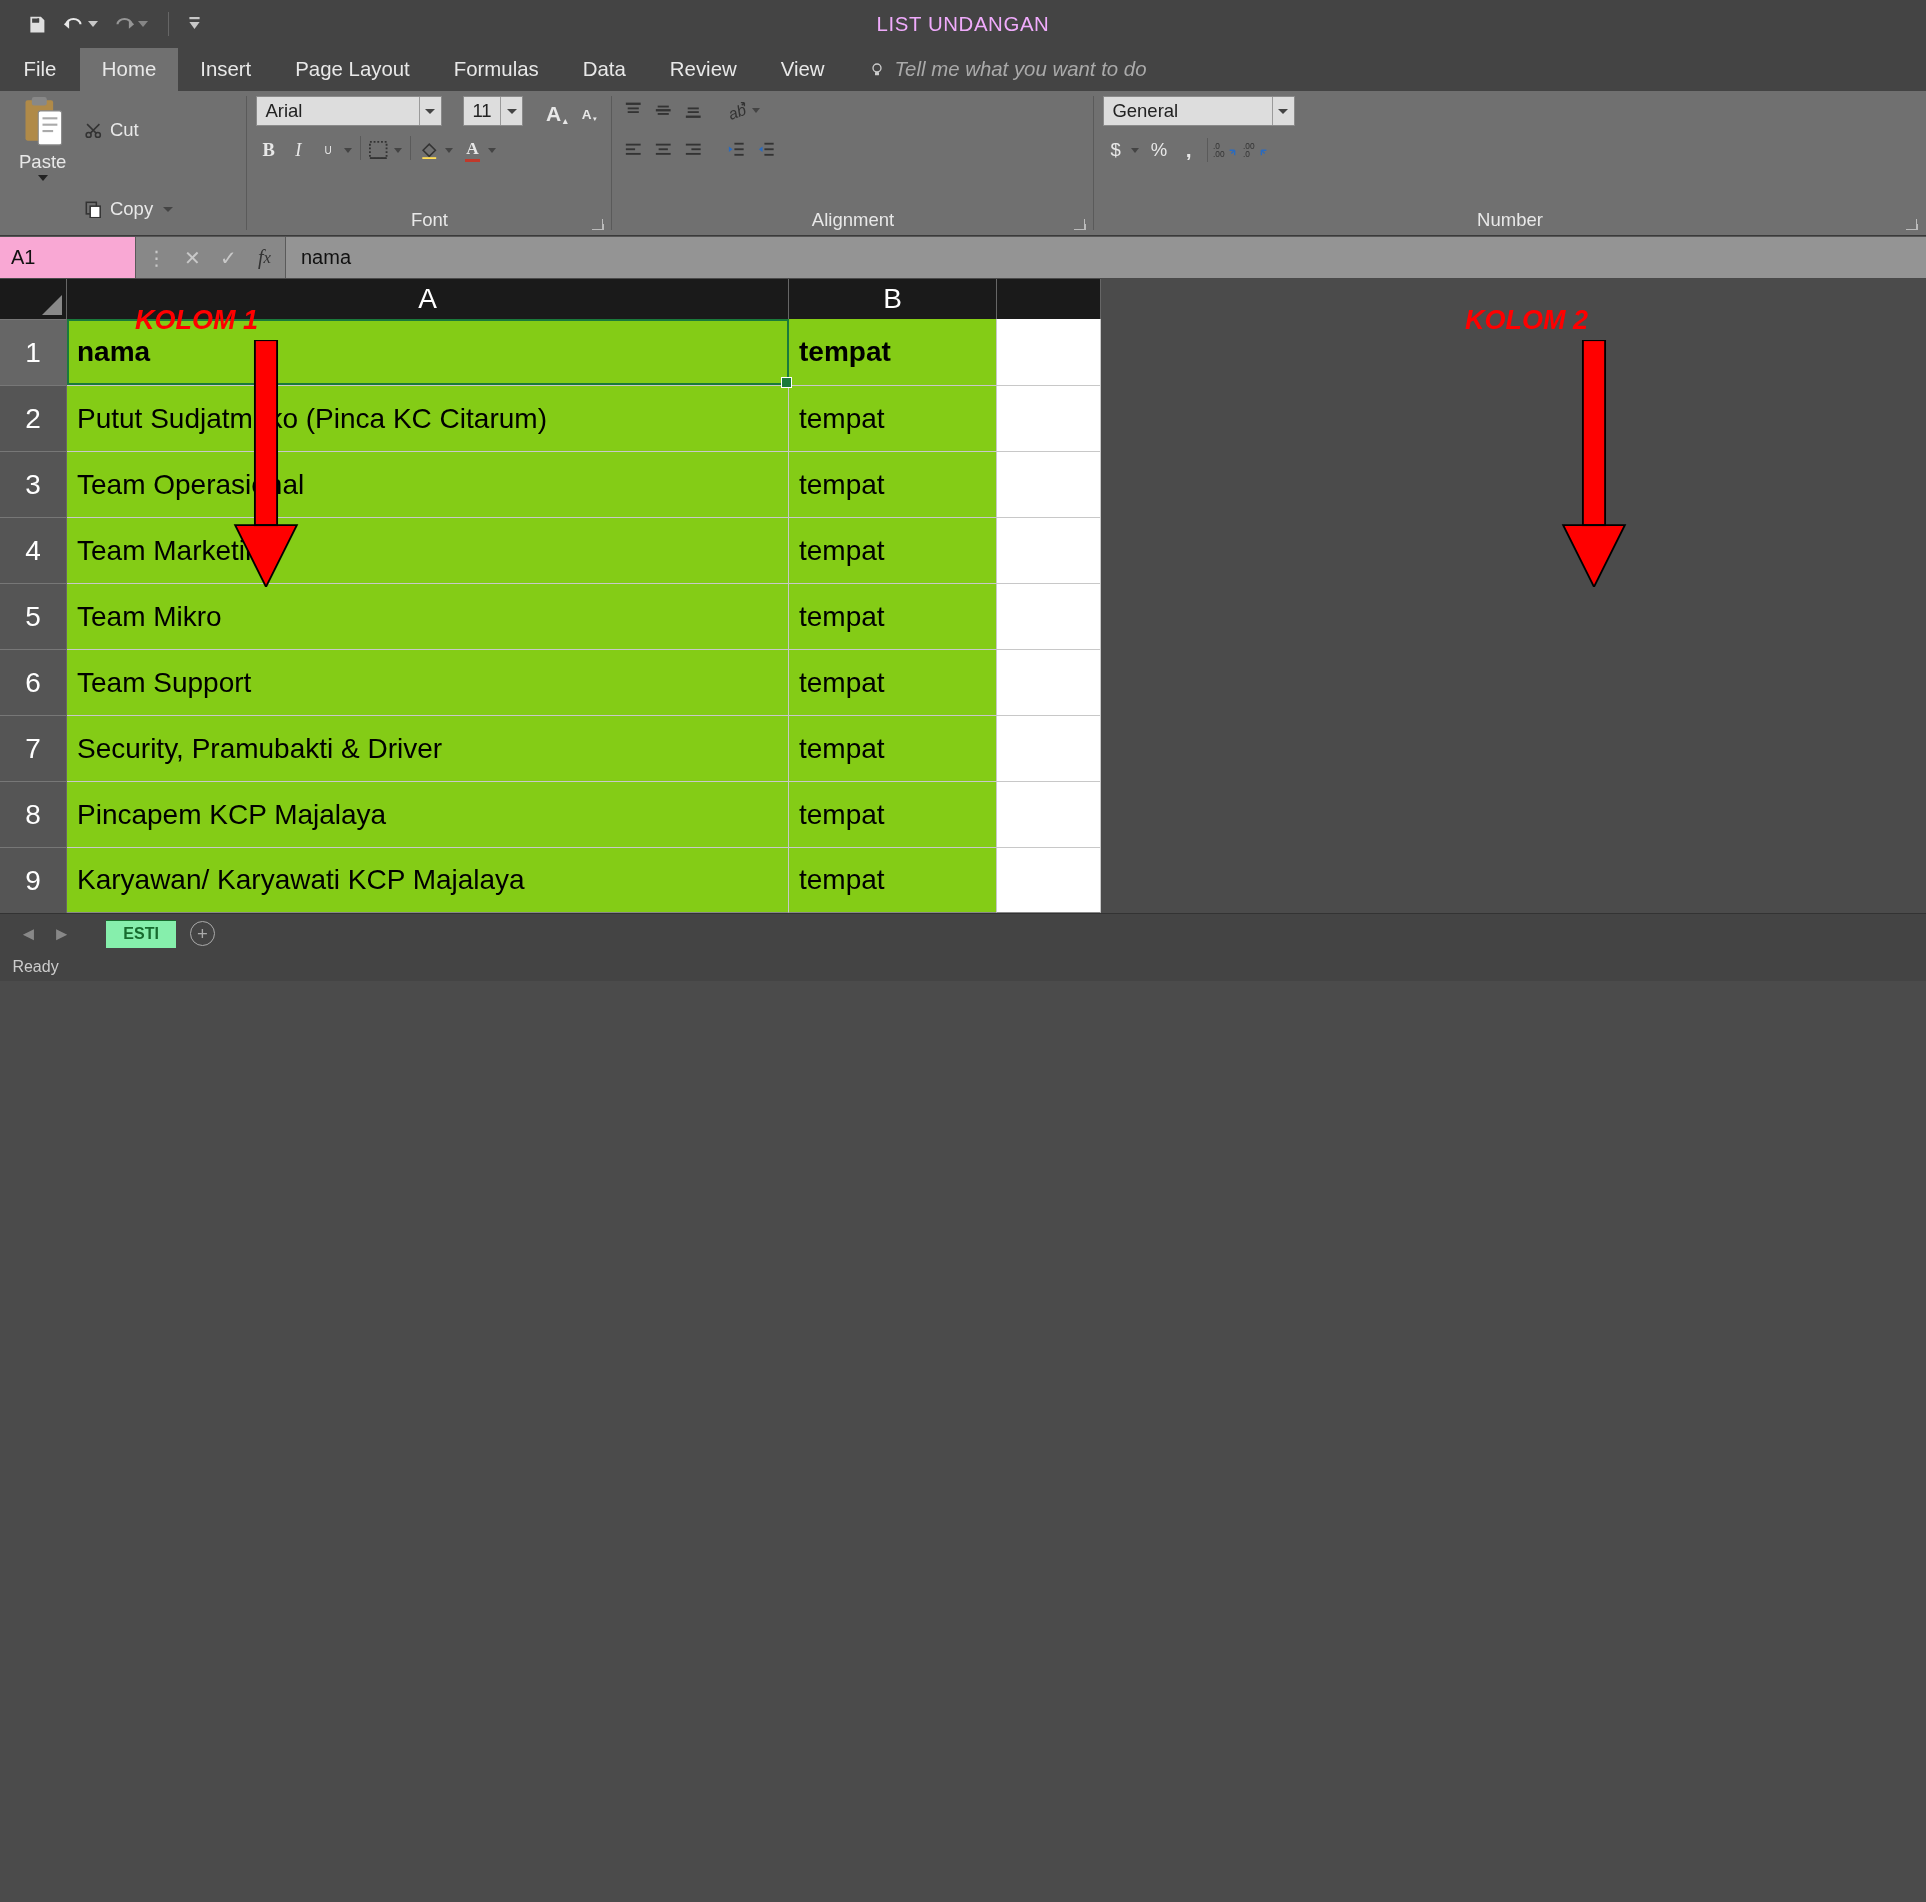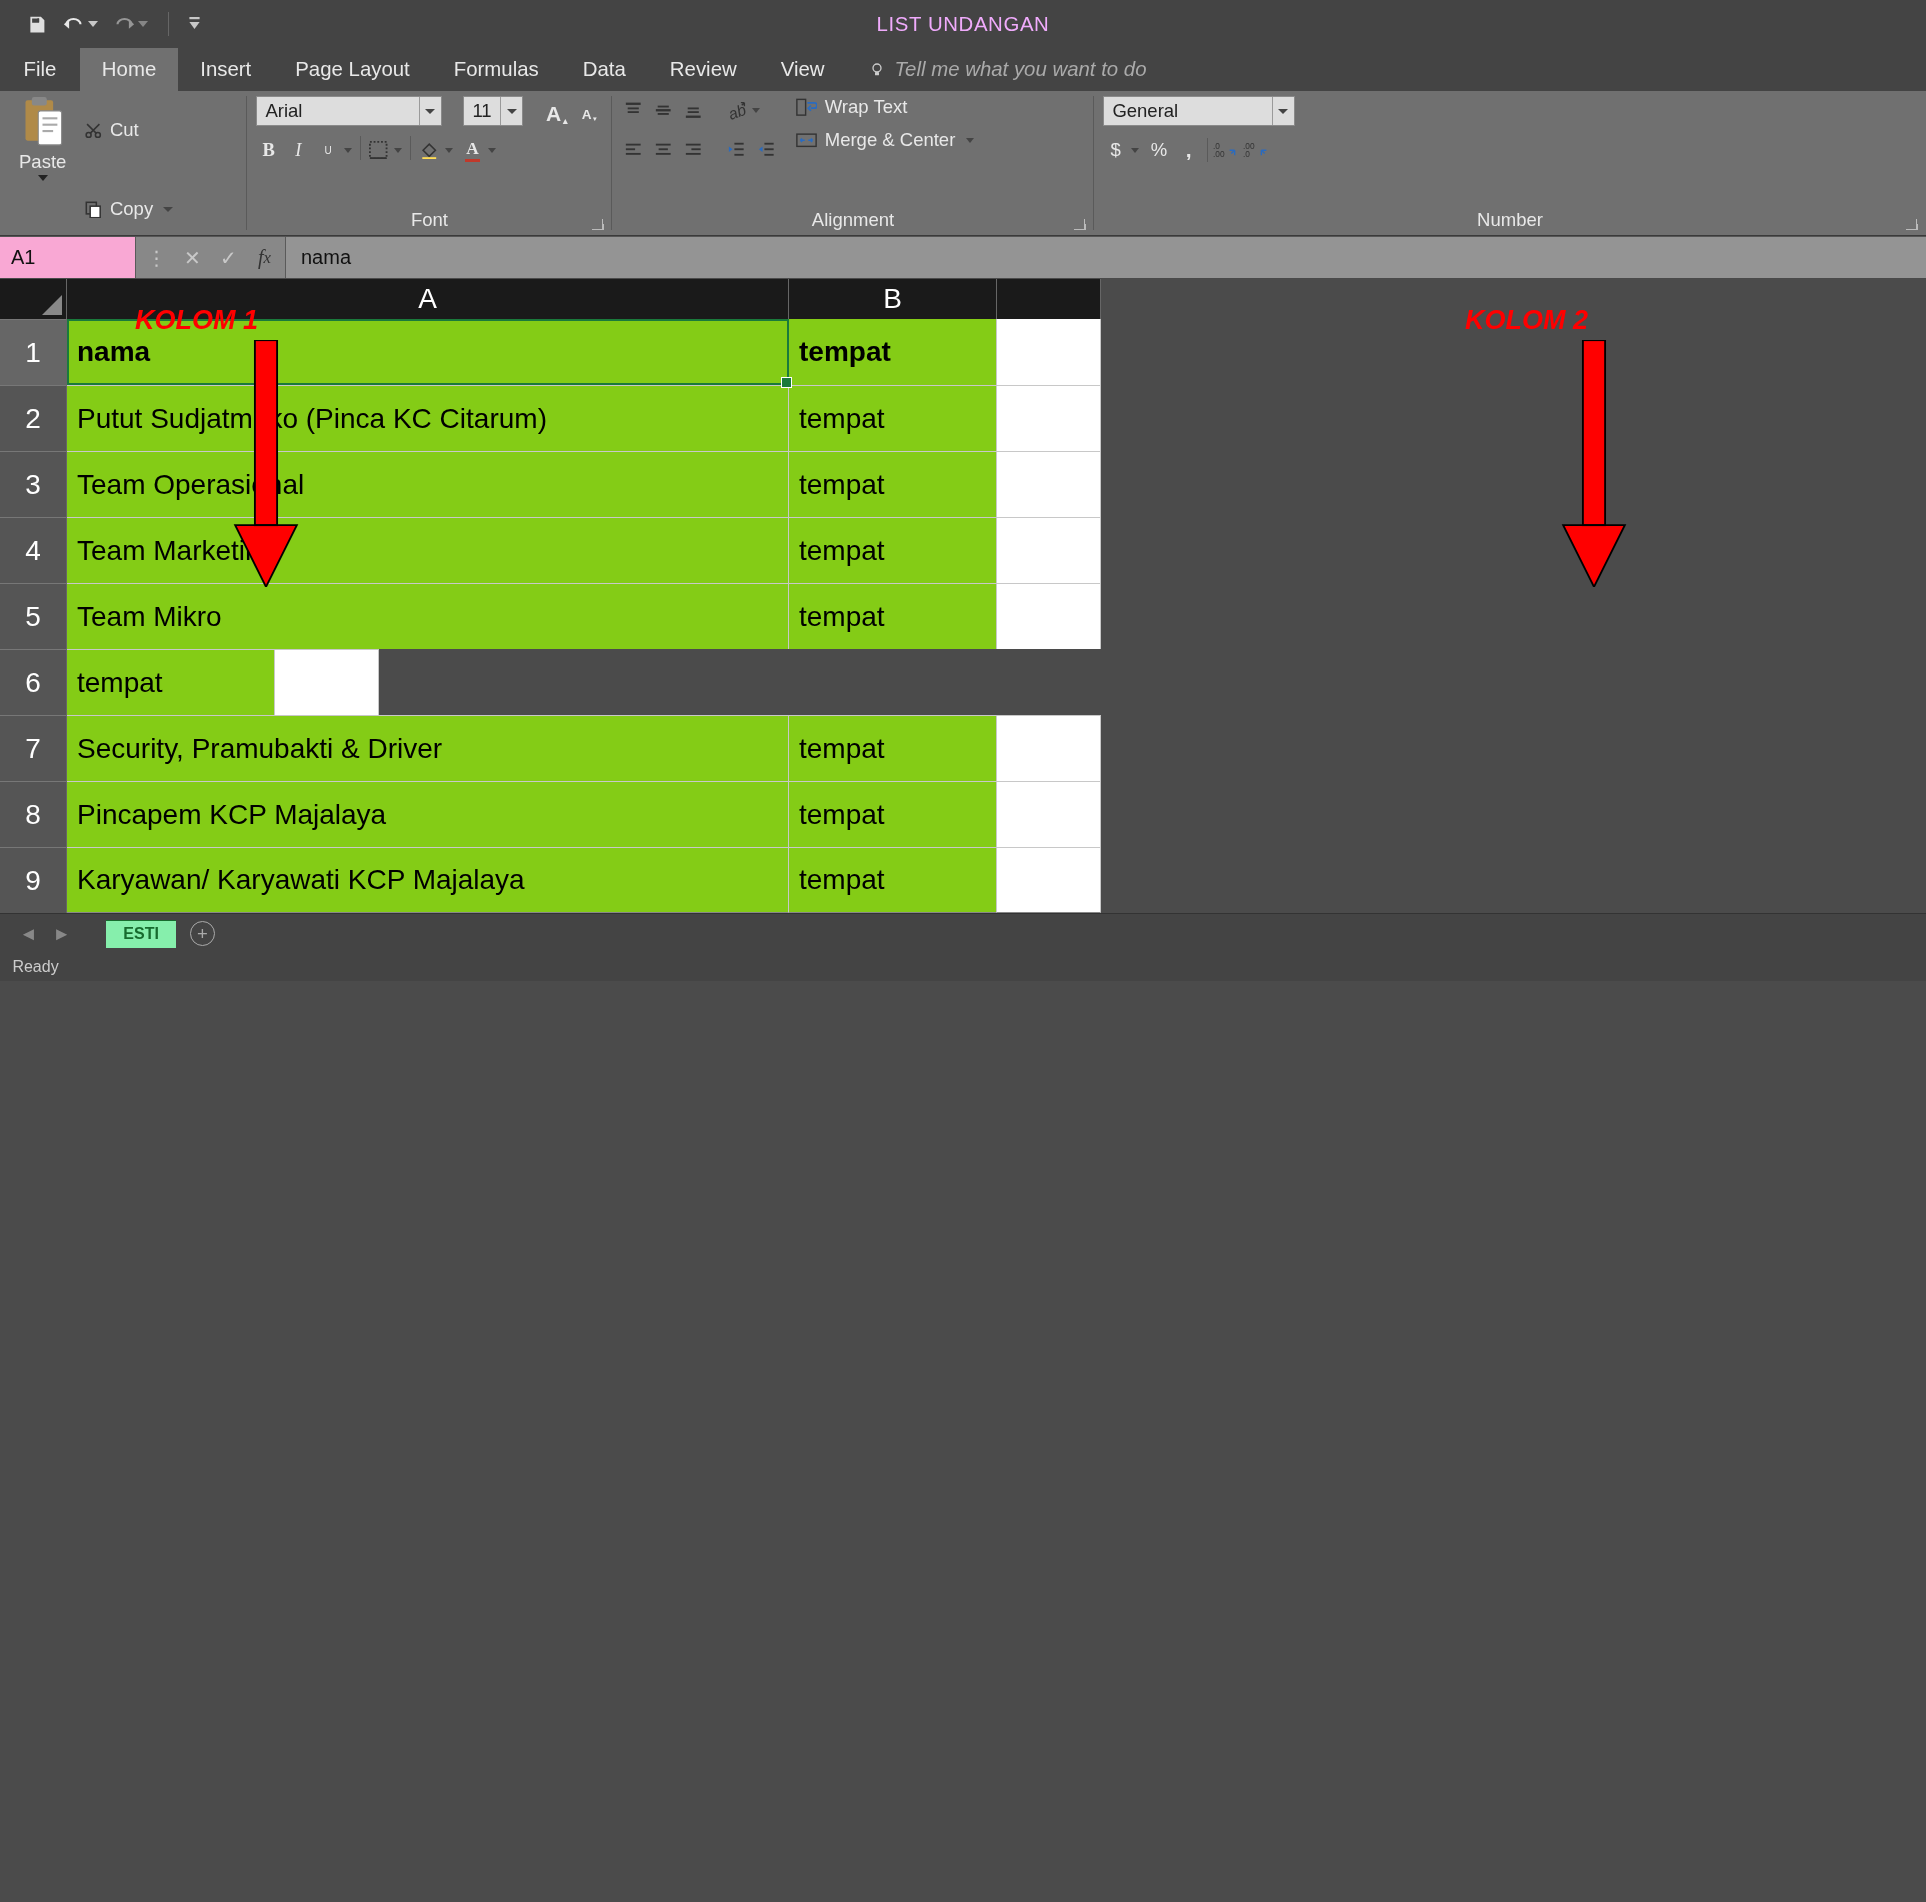--- a/index.html
+++ b/index.html
@@ -349,38 +349,20 @@
           <div class="iconbtn">
               <svg width="18.5" height="18.5" viewBox="0 0 20 20">
                 <path d="M2 10l4-3v6z" fill="#2a6bbf"></path>
                 <line x1="8" y1="4" x2="18" y2="4" stroke="#333" stroke-width="2"></line>
                 <line x1="8" y1="10" x2="18" y2="10" stroke="#333" stroke-width="2"></line>
                 <line x1="8" y1="16" x2="18" y2="16" stroke="#333" stroke-width="2"></line>
               </svg>
             </div>
         </div>
       </div>
-      <div class="wm">
-        <div class="wbtn">
-          <svg width="21" height="18.5" viewBox="0 0 24 20">
-              <rect x="1" y="1" width="10" height="18" fill="none" stroke="#333" stroke-width="1.6"></rect>
-              <path d="M13 5h8a3 3 0 010 6h-4" fill="none" stroke="#2a6bbf" stroke-width="2"></path>
-              <path d="M17 8l-3 3 3 3" fill="none" stroke="#2a6bbf" stroke-width="2"></path>
-            </svg>
-          <span>Wrap Text</span>
-        </div>
-        <div class="wbtn">
-          <svg width="21" height="18.5" viewBox="0 0 24 20">
-              <rect x="1" y="3" width="22" height="14" fill="none" stroke="#333" stroke-width="1.6"></rect>
-              <path d="M5 10h5M5 10l2-2M5 10l2 2M19 10h-5M19 10l-2-2M19 10l-2 2" stroke="#2a6bbf" stroke-width="1.8" fill="none"></path>
-            </svg>
-          <span>Merge &amp; Center</span>
-          <span style="border-left:4.3px solid transparent;border-right:4.3px solid transparent;border-top:5px solid #444;margin-left:3.7px"></span>
-        </div>
-      </div>
     </div>
     <div class="label">
         <span>Alignment</span>
         <span class="dlg"></span>
       </div>
   </div>
 
   <div class="group" style="flex:1;min-width:216px">
     <div class="body">
       <div class="num-stack" style="width:100%">
@@ -466,20 +448,21 @@
         <div class="cell colC"></div>
       </div>
       <div class="row r5">
         <div class="rh">5</div>
         <div class="cell colA">Team Mikro</div>
         <div class="cell colB">tempat</div>
         <div class="cell colC"></div>
       </div>
       <div class="row r6">
         <div class="rh">6</div>
+        <div class="cell colA">Team Support</div>
         <div class="cell colB">tempat</div>
         <div class="cell colC"></div>
       </div>
       <div class="row r7">
         <div class="rh">7</div>
         <div class="cell colA">Security, Pramubakti &amp; Driver</div>
         <div class="cell colB">tempat</div>
         <div class="cell colC"></div>
       </div>
       <div class="row r8">

